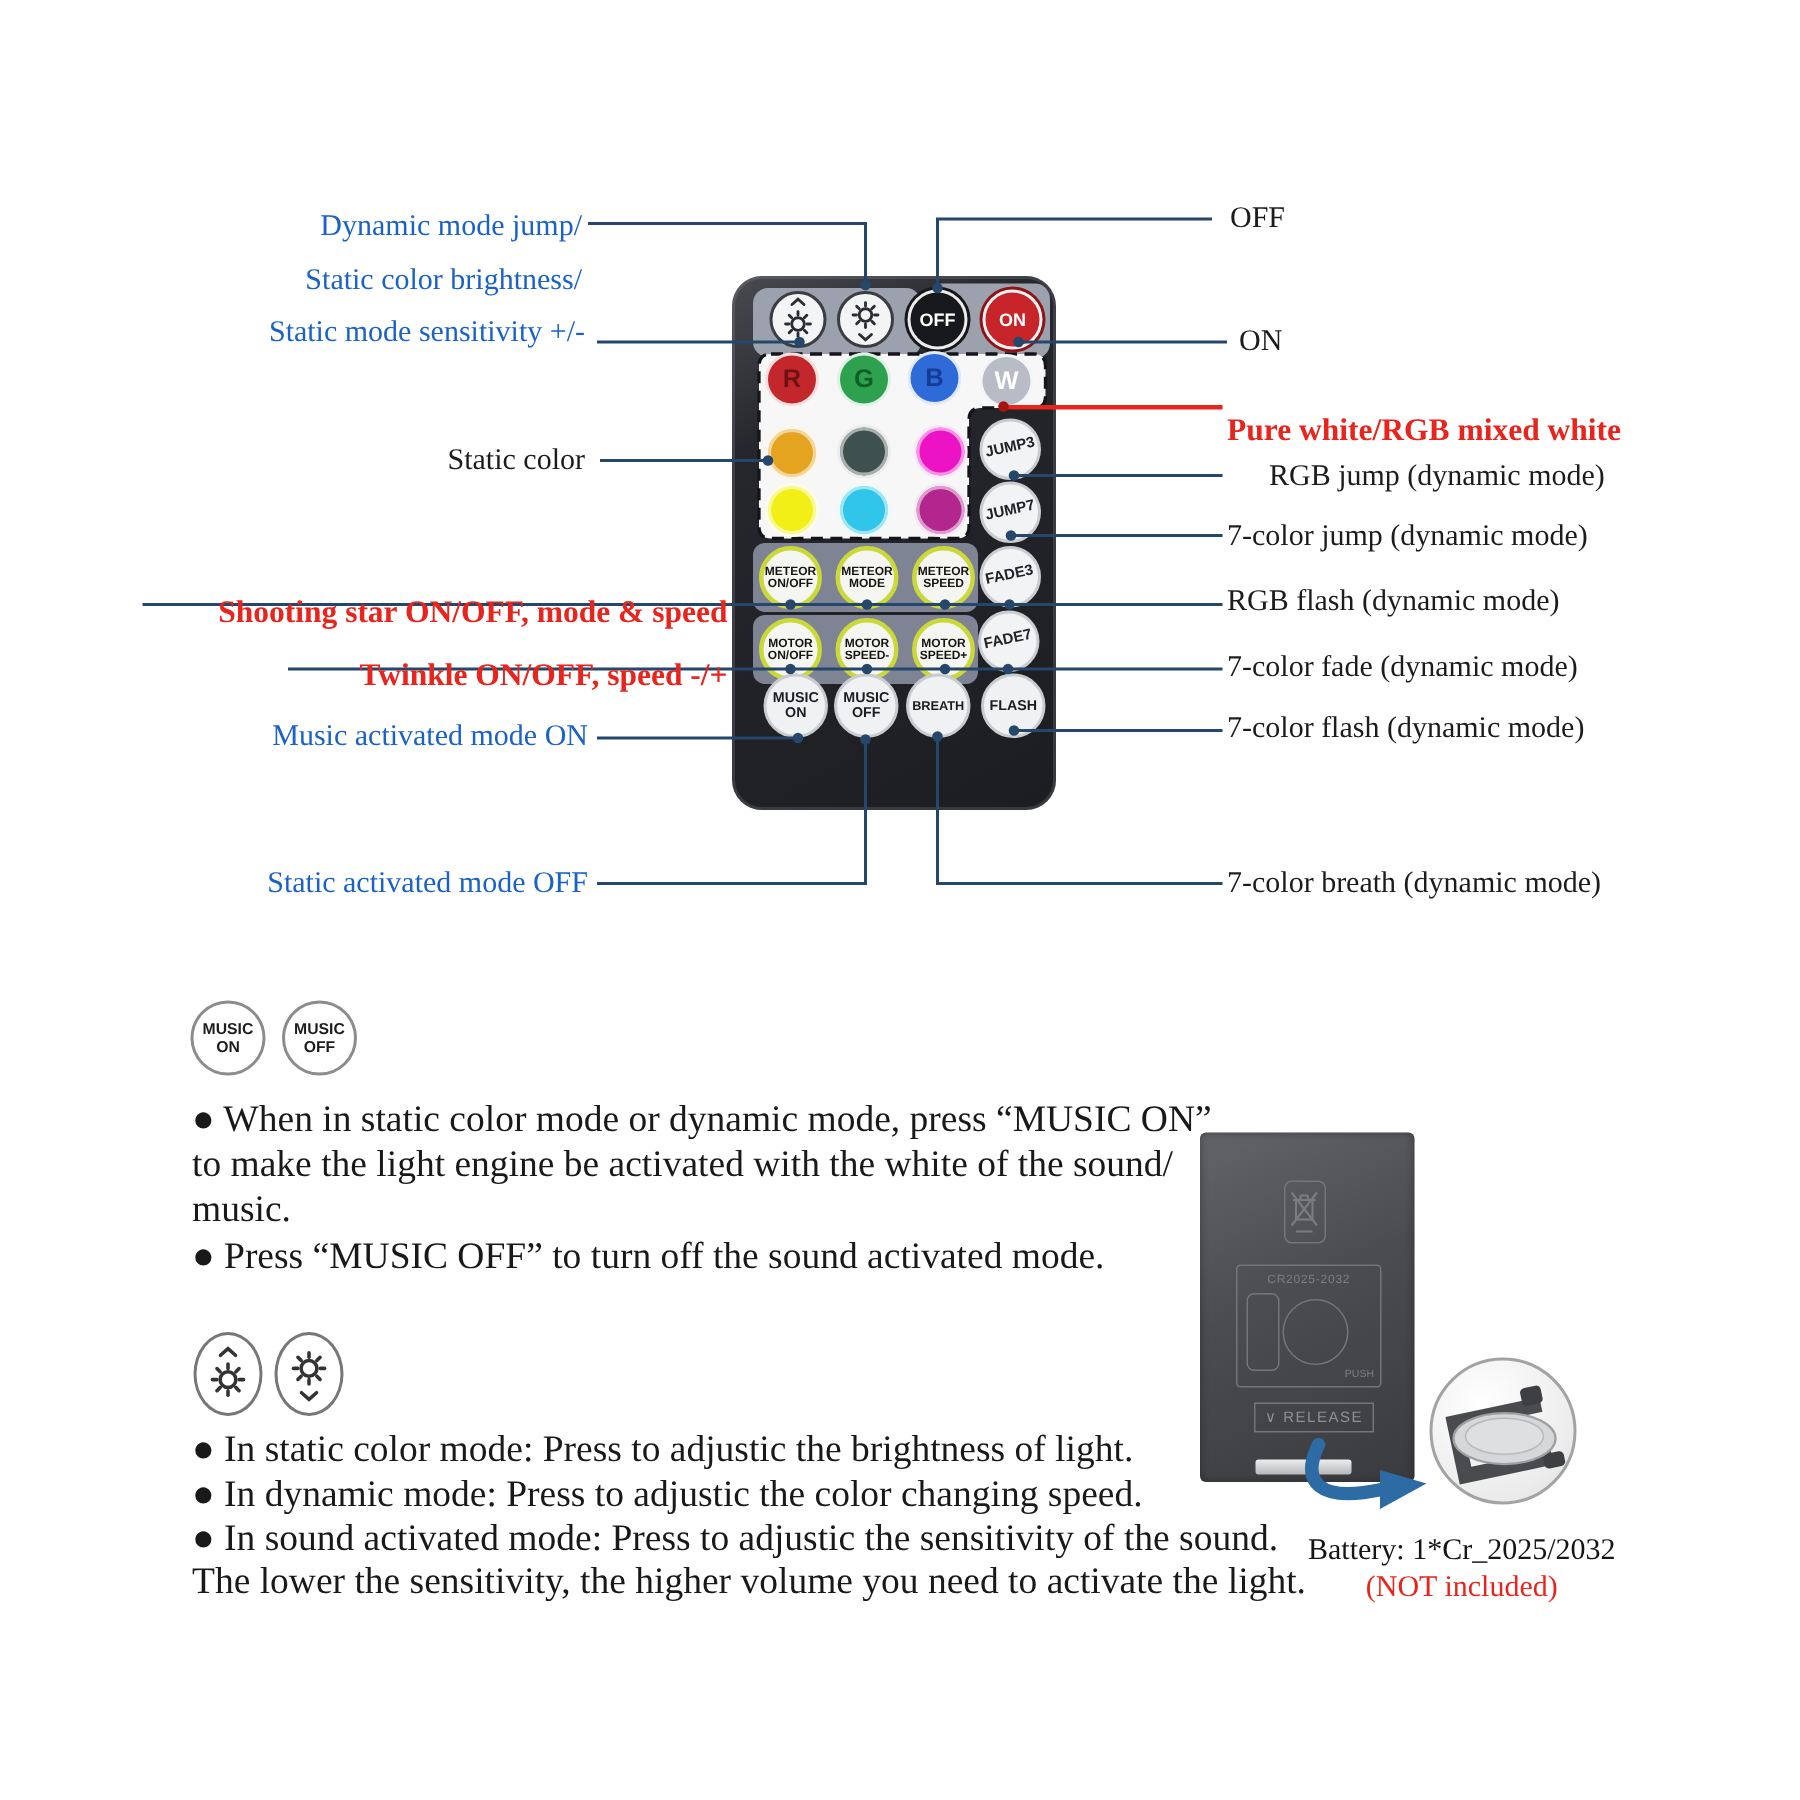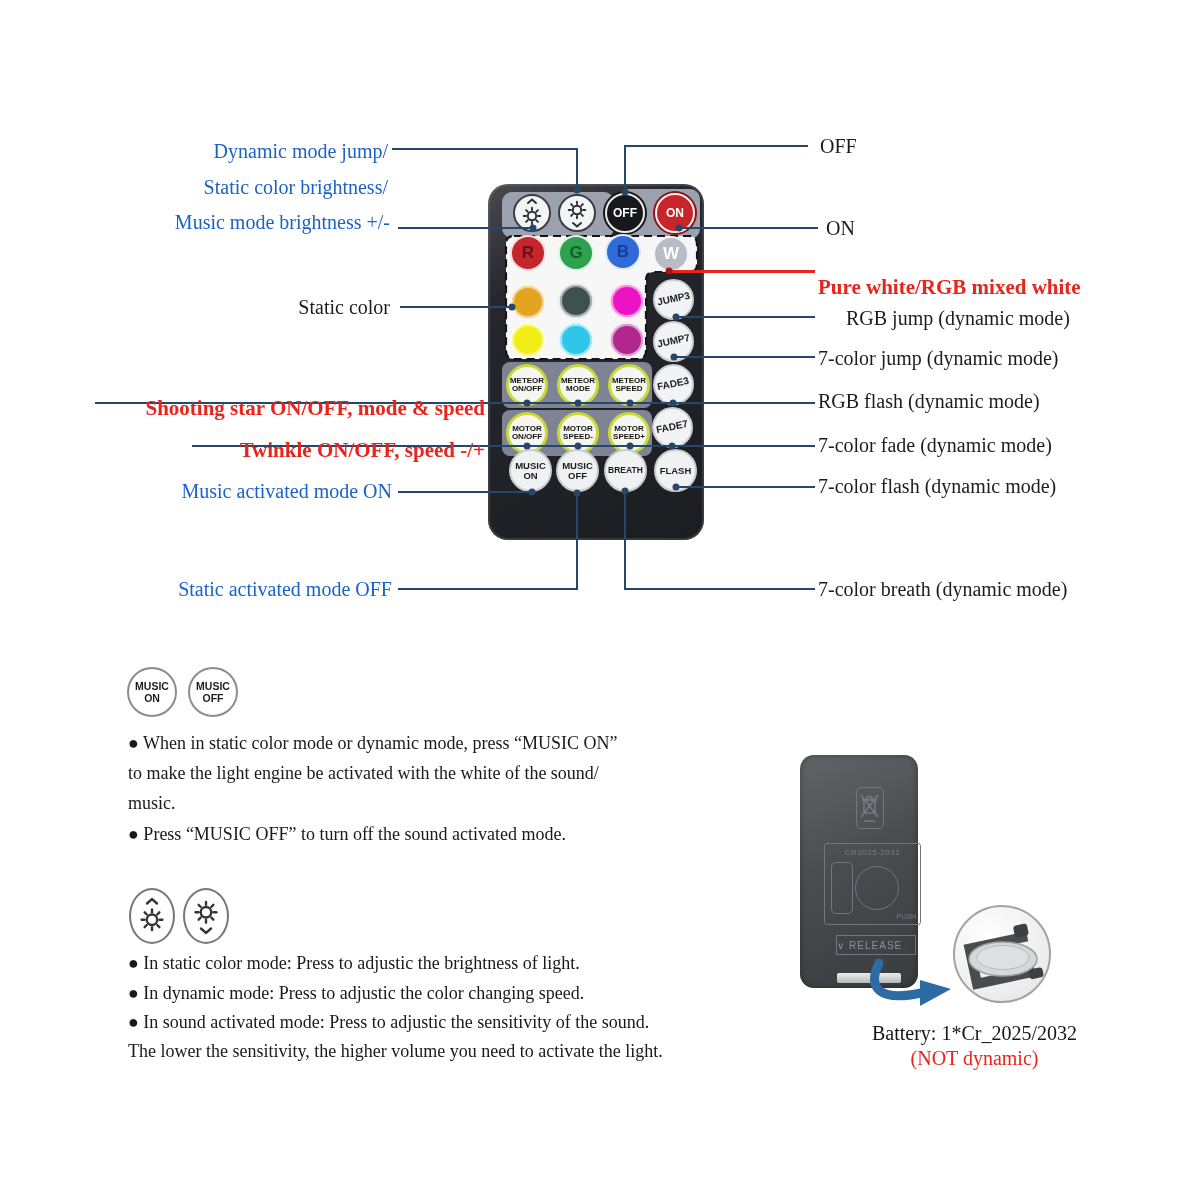--- a/index.html
+++ b/index.html
@@ -45,24 +45,24 @@
   .btn{z-index:2;}
 
   
   .demo-circle{position:absolute;width:50px;height:50px;border:2.5px solid #8c8c8c;border-radius:50%;
                background:#fff;display:flex;flex-direction:column;align-items:center;justify-content:center;
                font-family:"Liberation Sans","DejaVu Sans",sans-serif;font-weight:bold;font-size:10.5px;
                line-height:1.15;color:#1d1d1d;box-sizing:border-box;}
   .demo-oval{position:absolute;width:46px;height:56px;border:2.5px solid #777;border-radius:50%;
              background:#fff;display:flex;align-items:center;justify-content:center;box-sizing:border-box;color:#333;}
   .demo-oval svg{width:30px;height:38px;}
-  .para{position:absolute;left:128px;font-size:18px;color:#191919;white-space:nowrap;}
-
-  
-  .back-remote{position:absolute;left:800px;top:755px;width:118px;height:233px;border-radius:14px;
+  .para{position:absolute;left:128px;font-size:25px;color:#191919;white-space:nowrap;}
+
+  
+  .back-remote{position:absolute;left:800px;top:755px;width:143px;height:233px;border-radius:4px;
                background:linear-gradient(155deg,#636468 0%,#4b4c50 45%,#3a3b3f 100%);
                box-shadow:inset 0 0 6px rgba(0,0,0,.35);z-index:5;}
   .emboss{position:absolute;border:1.5px solid #74757a;color:#85868b;box-sizing:border-box;
           font-family:"Liberation Sans","DejaVu Sans",sans-serif;}
   .inset-circle{position:absolute;left:953px;top:905px;width:94px;height:94px;border-radius:50%;
                 border:2px solid #a3a3a3;background:radial-gradient(circle at 35% 30%,#ffffff 0%,#ececec 70%,#dedede 100%);
                 z-index:6;overflow:hidden;}
   .caption{position:absolute;left:852px;width:245px;text-align:center;font-size:20px;color:#151515;white-space:nowrap;}
   .caption.rednote{color:#e8241c;}
 </style>
@@ -142,21 +142,21 @@
   <div class="vline" style="left:576px;top:492px;height:98px;"></div>
   <div class="hline" style="left:398px;top:588px;width:180px;"></div>
   <div class="dot" style="left:577px;top:493px;"></div>
 
   <div class="vline" style="left:624px;top:490px;height:100px;"></div>
   <div class="hline" style="left:624px;top:588px;width:191px;"></div>
   <div class="dot" style="left:625px;top:491px;"></div>
 
   <div class="lbl blue r" style="right:812px;top:151px;">Dynamic mode jump/</div>
   <div class="lbl blue r" style="right:812px;top:187px;">Static color brightness/</div>
-  <div class="lbl blue r" style="right:810px;top:222px;">Music mode brightness +/-</div>
+  <div class="lbl blue r" style="right:810px;top:222px;">Static mode sensitivity +/-</div>
   <div class="lbl r" style="right:810px;top:307px;">Static color</div>
   <div class="lbl redtxt r" style="right:715px;top:392px;text-align:right;">Shooting star ON/OFF, mode &amp; speed</div>
   <div class="lbl redtxt r" style="right:715px;top:434px;">Twinkle ON/OFF,  speed -/+</div>
   <div class="lbl blue r" style="right:808px;top:491px;">Music activated mode ON</div>
   <div class="lbl blue r" style="right:808px;top:589px;">Static activated mode OFF</div>
 
   <div class="lbl" style="left:820px;top:146px;">OFF</div>
   <div class="lbl" style="left:826px;top:228px;">ON</div>
   <div class="lbl redtxt" style="left:818px;top:271px;">Pure white/RGB mixed white</div>
   <div class="lbl" style="left:846px;top:318px;">RGB jump (dynamic mode)</div>
@@ -310,21 +310,21 @@
           <line x1="7" y1="33" x2="18" y2="33"></line>
         </g>
       </svg>
     </div>
     <div class="emboss" style="left:24px;top:88px;width:97px;height:82px;border-radius:3px;">
       <div style="position:absolute;left:0;top:4px;width:100%;text-align:center;font-size:8px;letter-spacing:.5px;color:#7d7e83;">CR2025-2032</div>
       <div style="position:absolute;left:6px;top:18px;width:20px;height:50px;border:1.5px solid #74757a;border-radius:5px;"></div>
       <div style="position:absolute;left:30px;top:22px;width:42px;height:42px;border:1.5px solid #74757a;border-radius:50%;"></div>
       <div style="position:absolute;right:4px;bottom:4px;font-size:7px;color:#7d7e83;">PUSH</div>
     </div>
-    <div class="emboss" style="left:36px;top:180px;width:80px;height:20px;display:flex;align-items:center;font-size:10px;letter-spacing:1px;color:#8e8f94;">
+    <div class="emboss" style="left:36px;top:180px;width:80px;height:20px;display:flex;align-items:center;justify-content:center;font-size:10px;letter-spacing:1px;color:#8e8f94;">
       <span>∨ RELEASE</span>
     </div>
     <div style="position:absolute;left:37px;top:218px;width:64px;height:10px;border-radius:2px;background:linear-gradient(#eceded,#b6b7b9);"></div>
   </div>
 
   <svg style="position:absolute;left:865px;top:958px;z-index:7;" width="95" height="55" viewBox="0 0 95 55">
     <path d="M14 5 C 2 30, 14 44, 56 35" fill="none" stroke="#2c6ba3" stroke-width="9" stroke-linecap="round"></path>
     <polygon points="55,22 55,48 86,31" fill="#2c6ba3"></polygon>
   </svg>
 
@@ -334,15 +334,15 @@
         <path d="M12 30 h64 v10 h-54 v26 h54 v10 h-64 z" fill="#4a4b4f"></path>
         <rect x="64" y="22" width="14" height="12" rx="3" fill="#3e3f43"></rect>
         <rect x="70" y="68" width="14" height="10" rx="3" fill="#3e3f43"></rect>
       </g>
       <ellipse cx="48" cy="52" rx="34" ry="17" fill="#d6d7d9" stroke="#9fa0a2" stroke-width="1.5"></ellipse>
       <ellipse cx="48" cy="50.5" rx="26" ry="12" fill="#dedfe1" stroke="#b8b9bb" stroke-width="1"></ellipse>
     </svg>
   </div>
 
   <div class="caption" style="top:1022px;">Battery: 1*Cr_2025/2032</div>
-  <div class="caption rednote" style="top:1047px;">(NOT dynamic)</div>
+  <div class="caption rednote" style="top:1047px;">(NOT included)</div>
 
 </div>
 
 </body></html>

